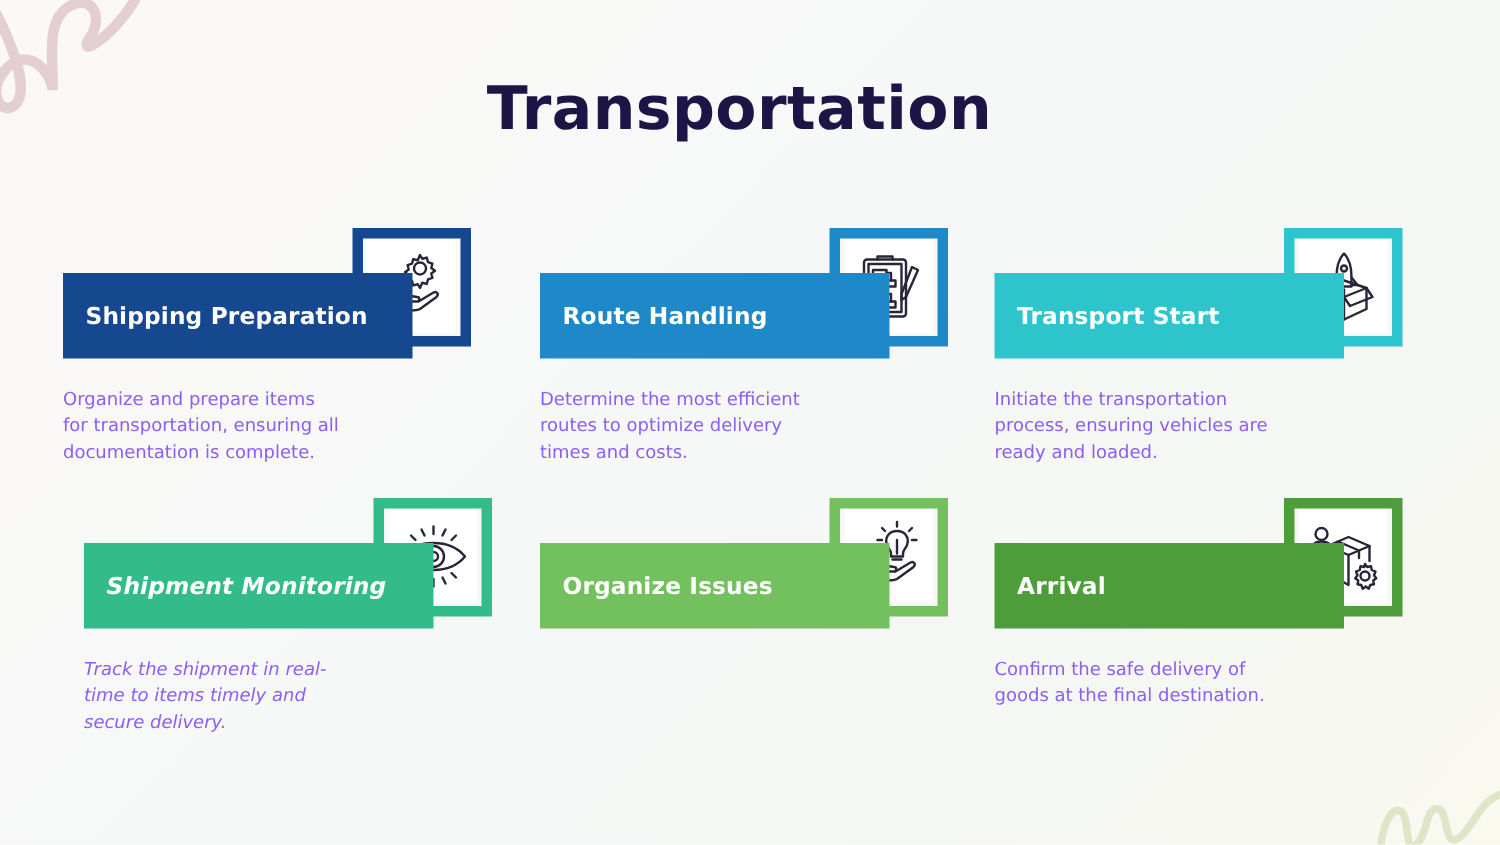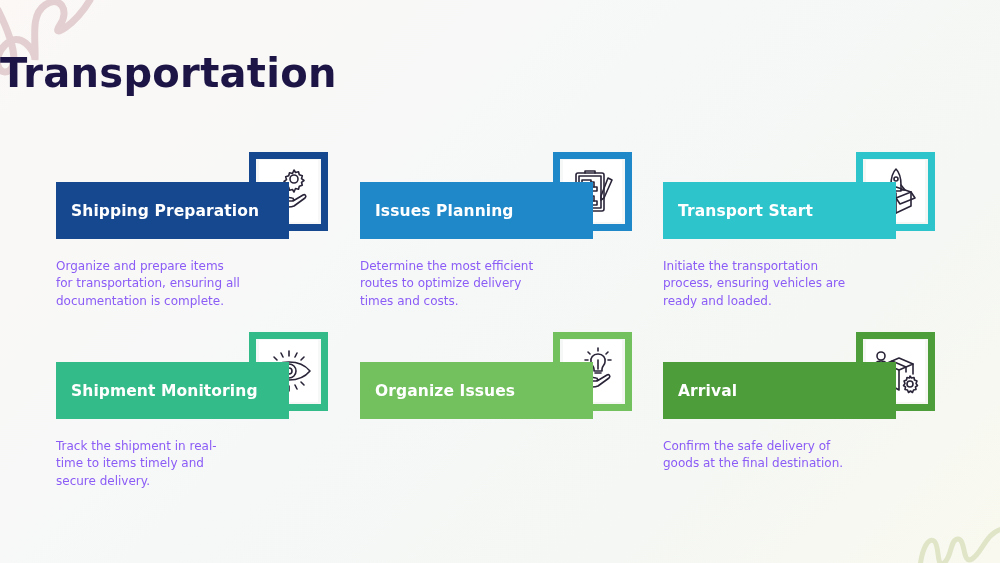--- a/index.html
+++ b/index.html
@@ -9,21 +9,21 @@
       font-family: "Liberation Sans", "DejaVu Sans", sans-serif;
       background: linear-gradient(135deg, #fbf8f6 0%, #f6f8f8 45%, #f5f7f4 75%, #f9f9ef 100%);
     }
     .deco { position: absolute; pointer-events: none; }
     .deco-tl { left: -10px; top: -10px; width: 120px; height: 100px; }
     .deco-br { right: -6px; bottom: -6px; width: 90px; height: 50px; }
 
     .title {
       position: absolute;
       left: 0; width: 986px; top: 50px;
-      text-align: left;
+      text-align: center;
       font-family: "DejaVu Sans", sans-serif;
       font-weight: bold;
       font-size: 40px;
       letter-spacing: 0.3px;
       color: #1d1546;
     }
 
     .card { position: absolute; width: 280px; height: 180px; }
     .frame {
       position: absolute;
@@ -68,21 +68,21 @@
 
 <svg class="deco deco-tl" viewBox="0 0 120 100">
   <path d="M8 20 C 18 40, 30 70, 20 80 C 10 88, 0 70, 15 55 C 30 40, 45 60, 45 70 C 46 50, 40 25, 55 15 C 70 5, 80 20, 70 35 C 60 50, 85 35, 100 10" fill="none" stroke="#e3cfd2" stroke-width="7" stroke-linecap="round"></path>
 </svg>
 <svg class="deco deco-br" viewBox="0 0 90 50">
   <path d="M4 48 C 6 30, 12 18, 18 22 C 24 26, 20 50, 28 44 C 36 38, 34 20, 42 20 C 50 20, 46 46, 56 40 C 66 34, 70 14, 86 10" fill="none" stroke="#dfe5c6" stroke-width="5" stroke-linecap="round"></path>
 </svg>
 
 <h1 class="title">Transportation</h1>
 
-<div class="card" style="left:56px; top:152px; --c:#15488f;">
+<div class="card" style="left:42px; top:152px; --c:#15488f;">
   <div class="frame"></div>
   <div class="icon-box">
     <svg viewBox="0 0 50 50">
       <circle cx="30" cy="13" r="4"></circle>
       <path d="M30 4 l1.5 2.5 l3 -0.8 l0.8 3 l3 1 l-0.8 3 l2.5 1.8 l-2.5 1.8 l0.8 3 l-3 1 l-0.8 3 l-3 -0.8 L30 26 l-1.5 -2.5 l-3 0.8 l-0.8 -3 l-3 -1 l0.8 -3 L20 15.5 l2.5 -1.8 l-0.8 -3 l3 -1 l0.8 -3 l3 0.8 Z"></path>
       <path d="M6 36 l7 -5 c3 -2 6 -2 9 0 l6 1 c2 0 2 3 0 3 l-7 0 M21 35 l8 0 l10 -6 c2 -1 4 1 2 3 l-11 8 c-2 1 -4 1 -6 1 l-9 0 l-4 3"></path>
       <path d="M3 38 l5 7 l4 -3 l-5 -7 Z"></path>
     </svg>
   </div>
   <div class="banner">
@@ -100,21 +100,21 @@
       <path d="M17 7 l0 -2 l10 0 l0 2"></path>
       <rect x="14" y="14" width="9" height="4"></rect>
       <rect x="20" y="21" width="9" height="4"></rect>
       <rect x="14" y="28" width="9" height="4"></rect>
       <rect x="20" y="35" width="9" height="4"></rect>
       <path d="M23 16 l3 0 l0 5 M20 23 l-3 0 l0 5 M23 30 l3 0 l0 5"></path>
       <path d="M40 12 l4 2 l-8 18 l-3 2 l0 -4 Z"></path>
     </svg>
   </div>
   <div class="banner">
-    <span>Issues Planning</span>
+    <span>Route Handling</span>
   </div>
   <p class="desc">Determine the most efficient routes to optimize delivery times and costs.</p>
 </div>
 
 <div class="card" style="left:663px; top:152px; --c:#2ec4cc;">
   <div class="frame"></div>
   <div class="icon-box">
     <svg viewBox="0 0 50 50">
       <path d="M25 3 c4 4 5 10 5 16 l0 6 l-10 0 l0 -6 c0 -6 1 -12 5 -16 Z"></path>
       <circle cx="25" cy="13" r="2"></circle>
@@ -125,21 +125,21 @@
       <path d="M25 32 l0 15"></path>
       <path d="M10 26 l-4 6 l15 6 l4 -6 M40 26 l4 6 l-15 6 l-4 -6"></path>
     </svg>
   </div>
   <div class="banner">
     <span>Transport Start</span>
   </div>
   <p class="desc">Initiate the transportation process, ensuring vehicles are ready and loaded.</p>
 </div>
 
-<div class="card" style="left:56px; top:332px; --c:#33bc8a;">
+<div class="card" style="left:56px; top:332px;font-style:italic; --c:#33bc8a;">
   <div class="frame"></div>
   <div class="icon-box">
     <svg viewBox="0 0 50 50">
       <path d="M4 25 c10 -12 32 -12 42 0 c-10 12 -32 12 -42 0 Z"></path>
       <circle cx="25" cy="25" r="7"></circle>
       <circle cx="25" cy="25" r="3"></circle>
       <path d="M25 5 l0 5 M17 7 l2 4 M33 7 l-2 4 M10 11 l3 3 M40 11 l-3 3 M25 40 l0 5 M17 43 l2 -4 M33 43 l-2 -4 M10 39 l3 -3 M40 39 l-3 -3"></path>
     </svg>
   </div>
   <div class="banner">

